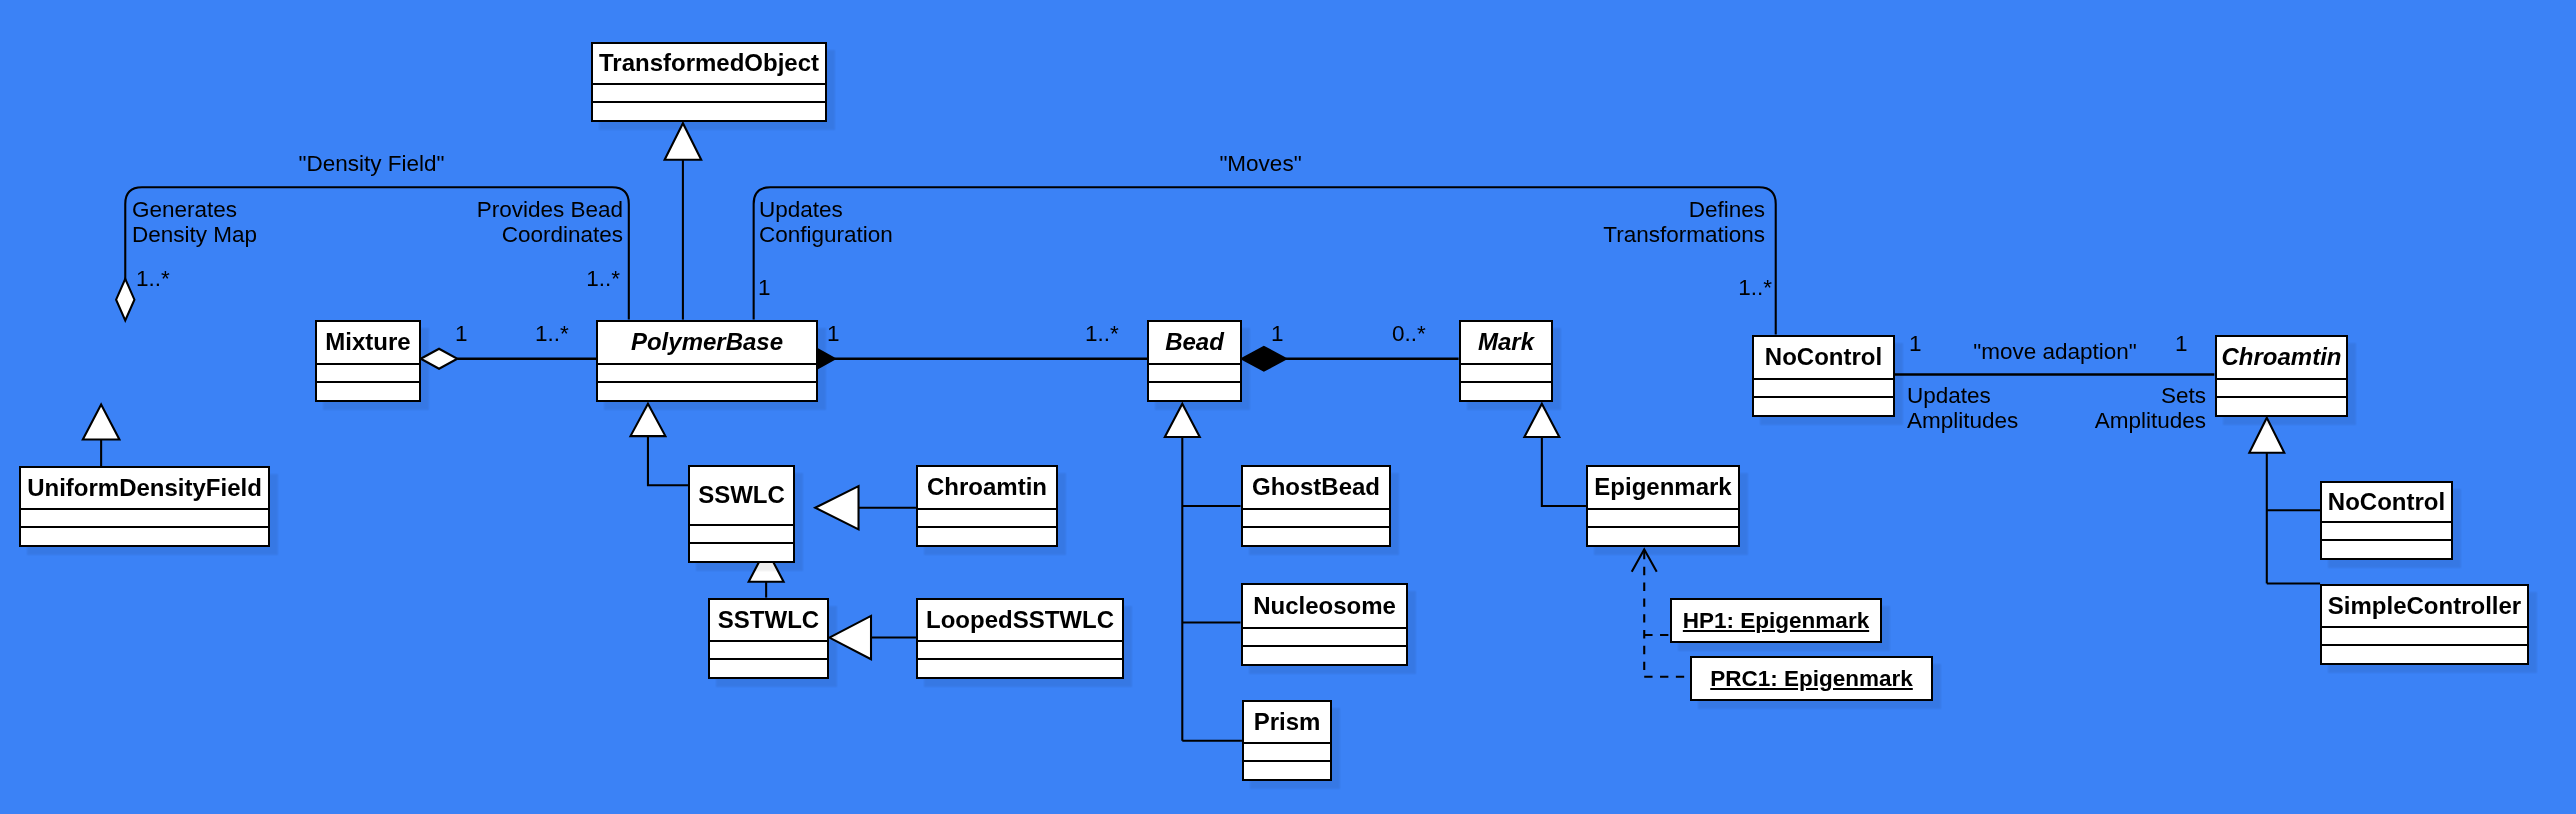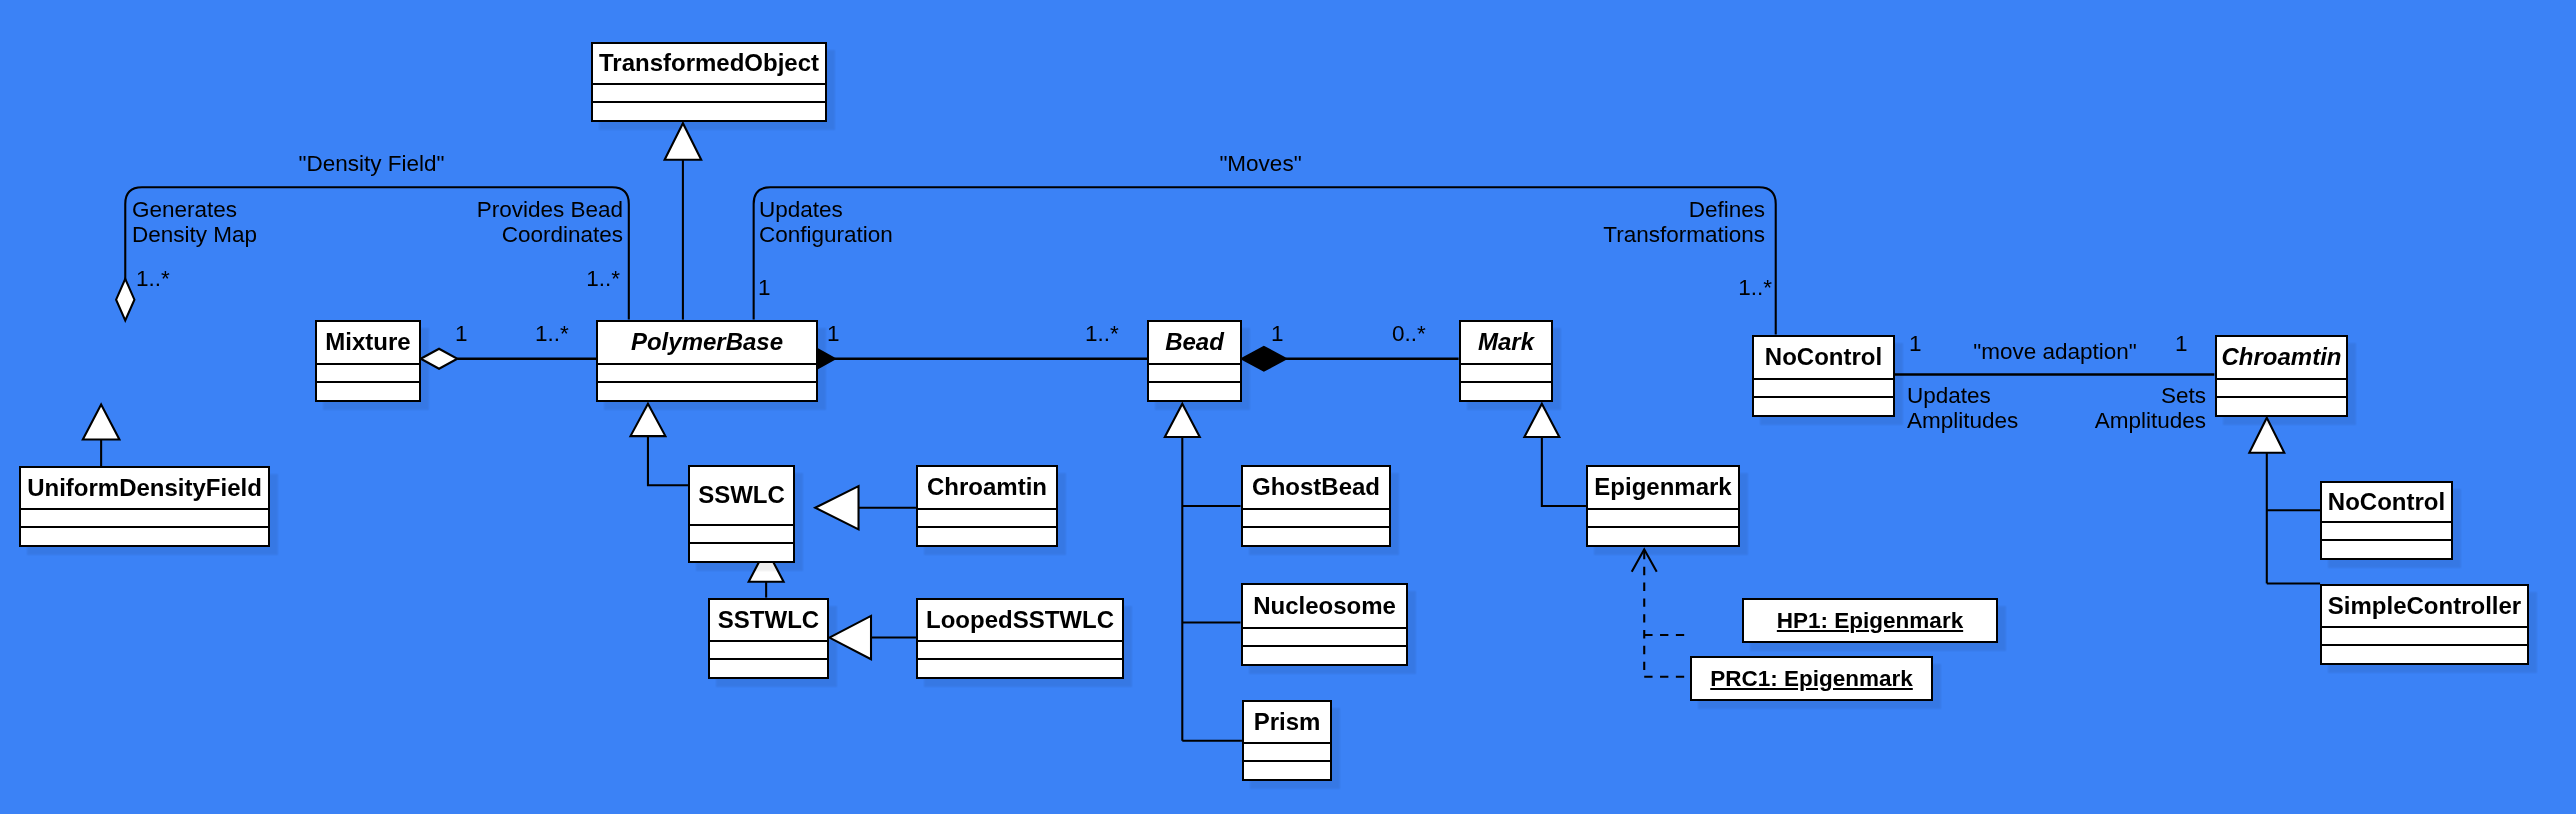--- a/index.html
+++ b/index.html
@@ -266,21 +266,21 @@
   </div>
 
   <div class="cls" style="left:2320px;top:584px;width:209px;height:81px">
     <div class="t">
         <span>SimpleController</span>
       </div>
     <div class="c"></div>
     <div class="c"></div>
   </div>
 
-  <div class="inst" style="left:1742px;top:598px;width:256px;height:45px">
+  <div class="inst" style="left:1670px;top:598px;width:212px;height:45px">
     <span>HP1: Epigenmark</span>
   </div>
   <div class="inst" style="left:1690px;top:656px;width:243px;height:45px">
     <span>PRC1: Epigenmark</span>
   </div>
 
   <div class="lbl ctr" style="left:251px;top:151px;width:241px">"Density Field"</div>
   <div class="lbl ctr" style="left:1140px;top:151px;width:241px">"Moves"</div>
   <div class="lbl ctr" style="left:1925px;top:339px;width:260px">"move adaption"</div>
 

